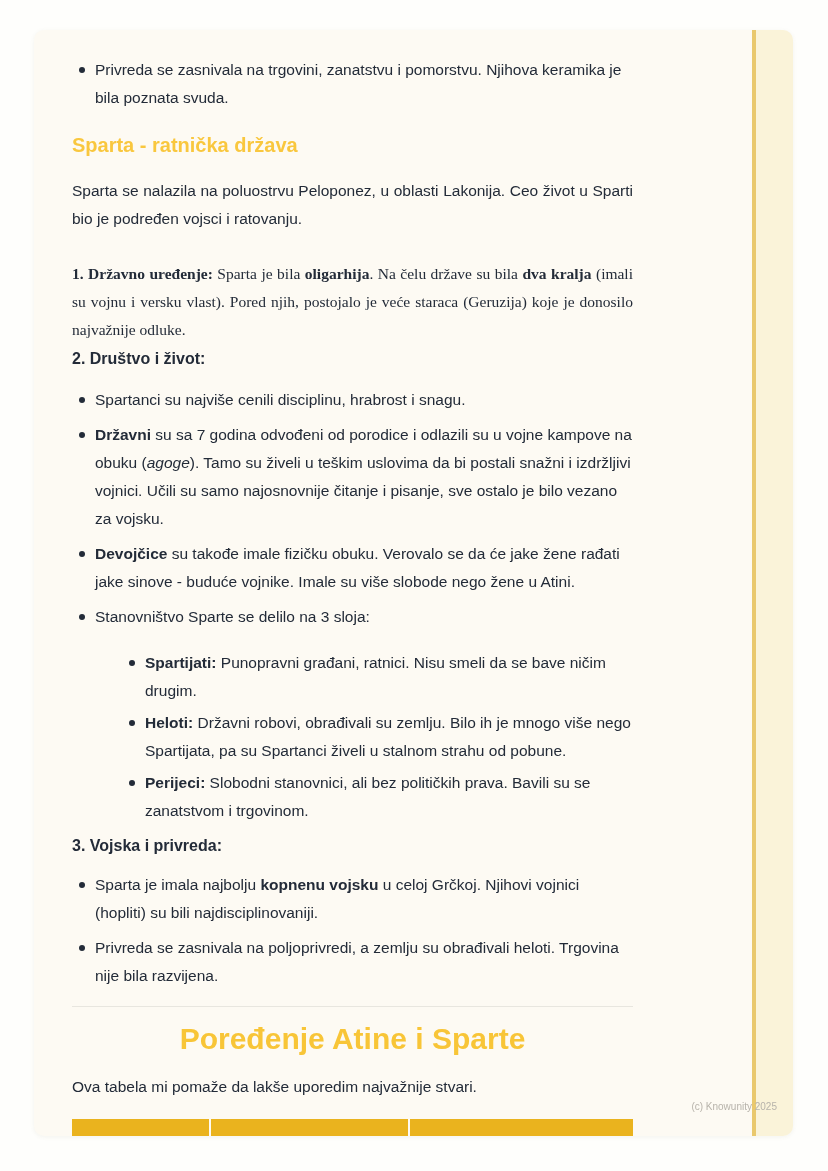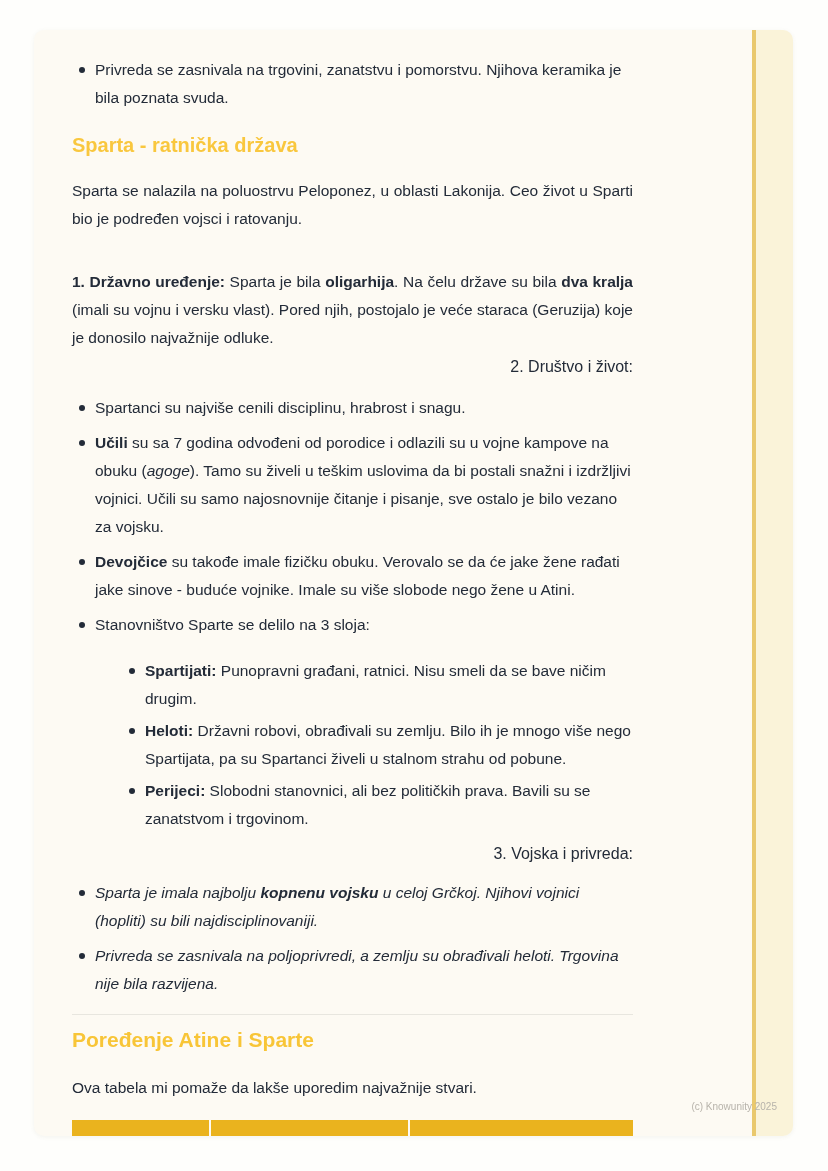--- a/index.html
+++ b/index.html
@@ -39,33 +39,34 @@
   }
   p, li { font-size: 15.5px; line-height: 28px; }
   p.justified { text-align: justify; }
   .h-gold {
     font-size: 20px; line-height: 26px;
     font-weight: 700;
     color: #f9c73e;
     margin-top: 20px;
   }
   .h-big {
-    font-size: 21px; line-height: 32px;
+    font-size: 30px; line-height: 32px;
     font-weight: 700;
     color: #f8c537;
-    margin-top: 9px;
+    margin-top: 16px;
+    text-align: center;
   }
-  .h-sub { font-size: 16px; line-height: 22px; font-weight: 400; text-align: right; }
+  .h-sub { font-size: 16px; line-height: 22px; font-weight: 700; }
   .p-loc { margin-top: 19px; }
-  .p-gov { margin-top: 35px; }
+  .p-gov { margin-top: 27px; font-family: Liberation Serif, serif; }
   .h-society { margin-top: 4px; }
   .h-military { margin-top: 10px; }
   ul { list-style: none; }
   ul.blist { margin-top: 16px; }
-  ul.blist-mil { margin-top: 14px; font-style: italic; }
+  ul.blist-mil { margin-top: 14px; }
   li { position: relative; padding-left: 23px; }
   li + li { margin-top: 7px; }
   li::before {
     content: "";
     position: absolute;
     left: 7px; top: 11px;
     width: 6px; height: 6px;
     border-radius: 50%;
     background: #232b38;
   }
@@ -122,21 +123,21 @@
     <h3 class="h-gold">Sparta - ratnička država</h3>
 
     <p class="justified p-loc">Sparta se nalazila na poluostrvu Peloponez, u oblasti Lakonija. Ceo život u Sparti bio je podređen vojsci i ratovanju.</p>
 
     <p class="justified p-gov"><b>1. Državno uređenje:</b> Sparta je bila <b>oligarhija</b>. Na čelu države su bila <b>dva kralja</b> (imali su vojnu i versku vlast). Pored njih, postojalo je veće staraca (Geruzija) koje je donosilo najvažnije odluke.</p>
 
     <h4 class="h-sub h-society">2. Društvo i život:</h4>
 
     <ul class="blist">
       <li>Spartanci su najviše cenili disciplinu, hrabrost i snagu.</li>
-      <li><b>Učili</b> su sa 7 godina odvođeni od porodice i odlazili su u vojne kampove na obuku (<i>agoge</i>). Tamo su živeli u teškim uslovima da bi postali snažni i izdržljivi vojnici. Učili su samo najosnovnije čitanje i pisanje, sve ostalo je bilo vezano za vojsku.</li>
+      <li><b>Državni</b> su sa 7 godina odvođeni od porodice i odlazili su u vojne kampove na obuku (<i>agoge</i>). Tamo su živeli u teškim uslovima da bi postali snažni i izdržljivi vojnici. Učili su samo najosnovnije čitanje i pisanje, sve ostalo je bilo vezano za vojsku.</li>
       <li><b>Devojčice</b> su takođe imale fizičku obuku. Verovalo se da će jake žene rađati jake sinove - buduće vojnike. Imale su više slobode nego žene u Atini.</li>
       <li>
         <span>Stanovništvo Sparte se delilo na 3 sloja:</span>
         <ul class="nested">
           <li><b>Spartijati:</b> Punopravni građani, ratnici. Nisu smeli da se bave ničim drugim.</li>
           <li><b>Heloti:</b> Državni robovi, obrađivali su zemlju. Bilo ih je mnogo više nego Spartijata, pa su Spartanci živeli u stalnom strahu od pobune.</li>
           <li><b>Perijeci:</b> Slobodni stanovnici, ali bez političkih prava. Bavili su se zanatstvom i trgovinom.</li>
         </ul>
       </li>
     </ul>

